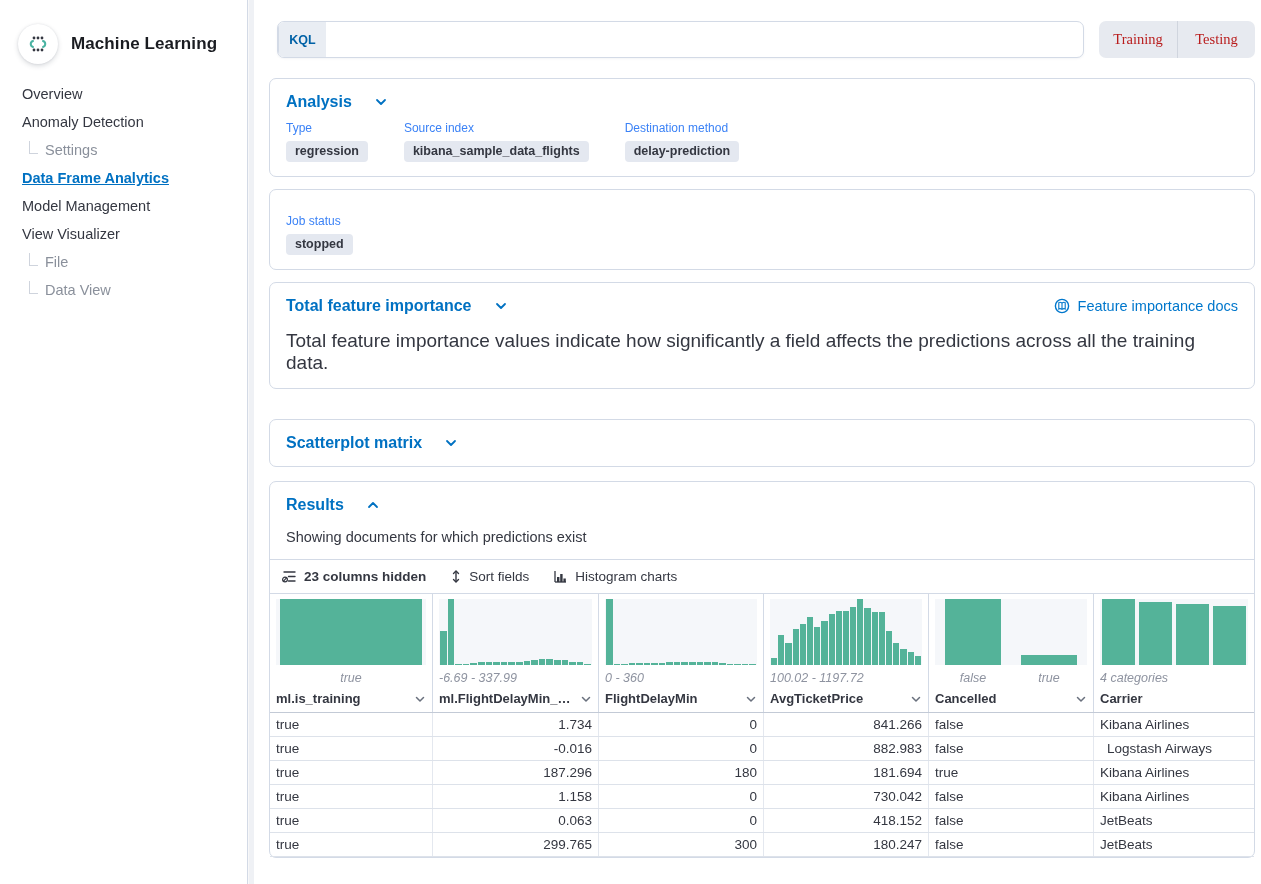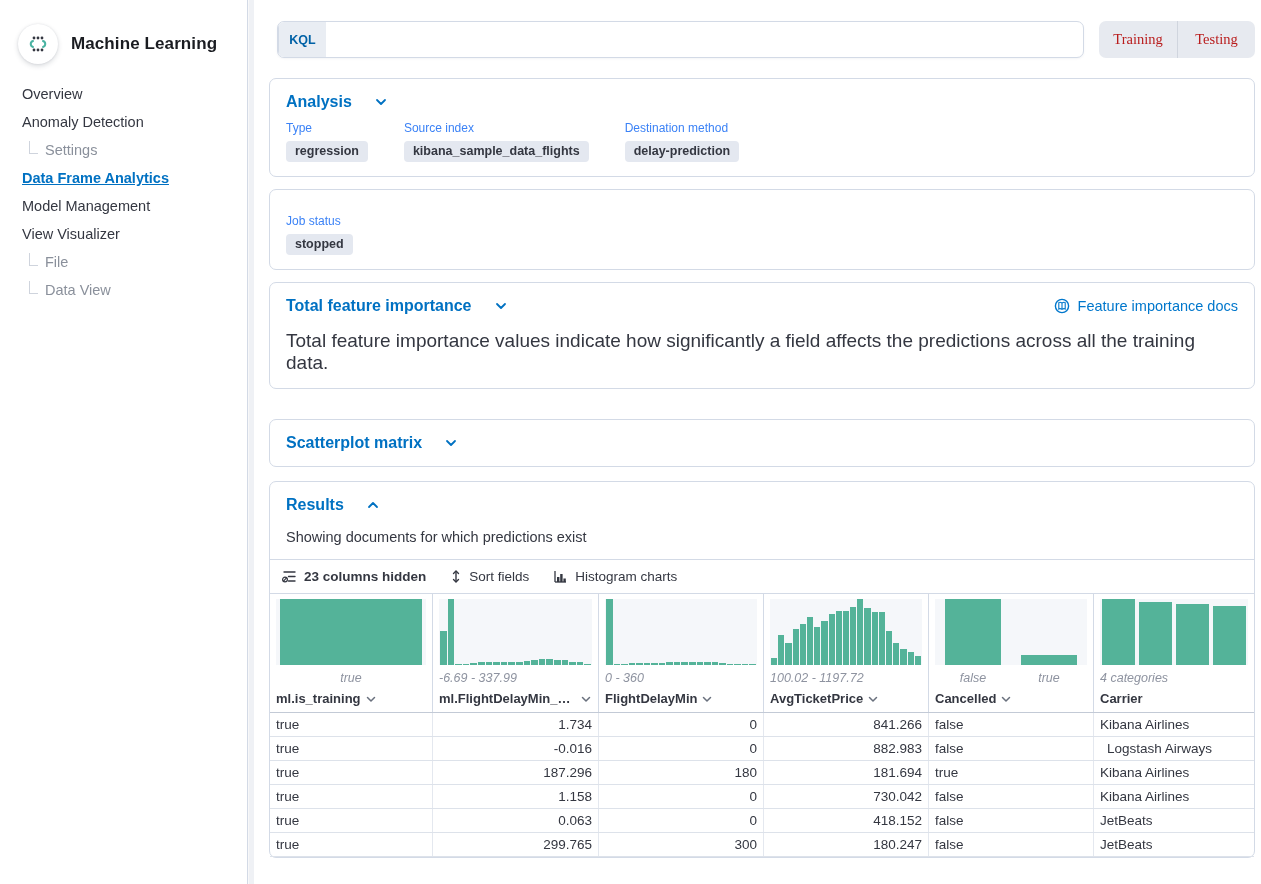--- a/index.html
+++ b/index.html
@@ -79,21 +79,21 @@
   .plot { height:66px; background:#f5f7fa; display:flex; align-items:flex-end; }
   .plot .bar { background:#54B399; }
   .plot.dense { gap:1px; padding:0 1px; } .plot.dense .bar { flex:1; }
   .plot.single { padding:0 4px; } .plot.single .bar { width:100%; }
   .plot.binary { justify-content:space-around; } .plot.binary .bar { width:37%; }
   .plot.cats { gap:4px; padding:0 2px; } .plot.cats .bar { flex:1; }
   .gh-range { height:20px; margin-top:3px; display:flex; align-items:center; font-size:12.5px;
     font-style:italic; color:#8e93a0; white-space:nowrap; }
   .gh-range.center { justify-content:center; }
   .gh-range.split span { flex:1; text-align:center; }
-  .gh-name { display:flex; align-items:center; gap:4px;
+  .gh-name { display:flex; align-items:center; justify-content:space-between; gap:4px;
     height:24px; padding-bottom:3px; }
   .gh-name .nm { font-size:13px; font-weight:700; color:#343741; white-space:nowrap; overflow:hidden;
     text-overflow:ellipsis; }
   .gh-name svg { flex:0 0 12px; cursor:pointer; }
 
   .grid-row { display:flex; border-bottom:1px solid #dde2ea; }
   .g-cell { height:23px; line-height:23px; padding:0 6px; font-size:13.5px; color:#343741;
     white-space:nowrap; overflow:hidden; }
   .g-cell + .g-cell { border-left:1px solid #e4e8ef; }
   .g-cell.right { text-align:right; }

